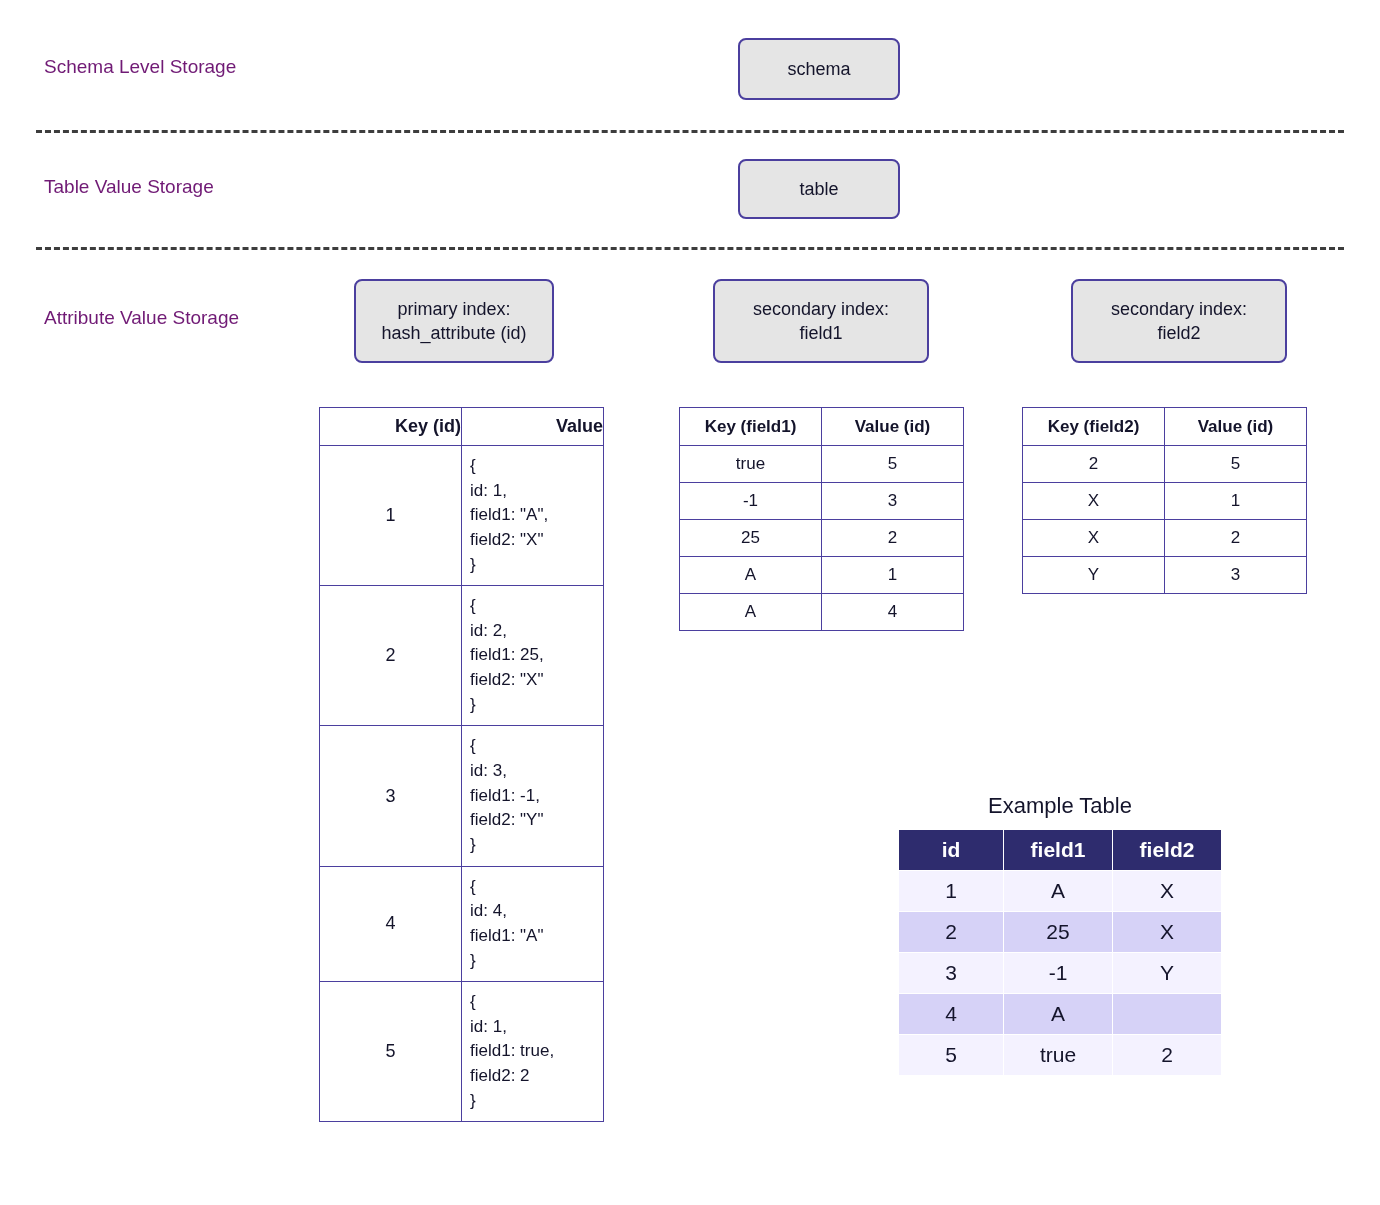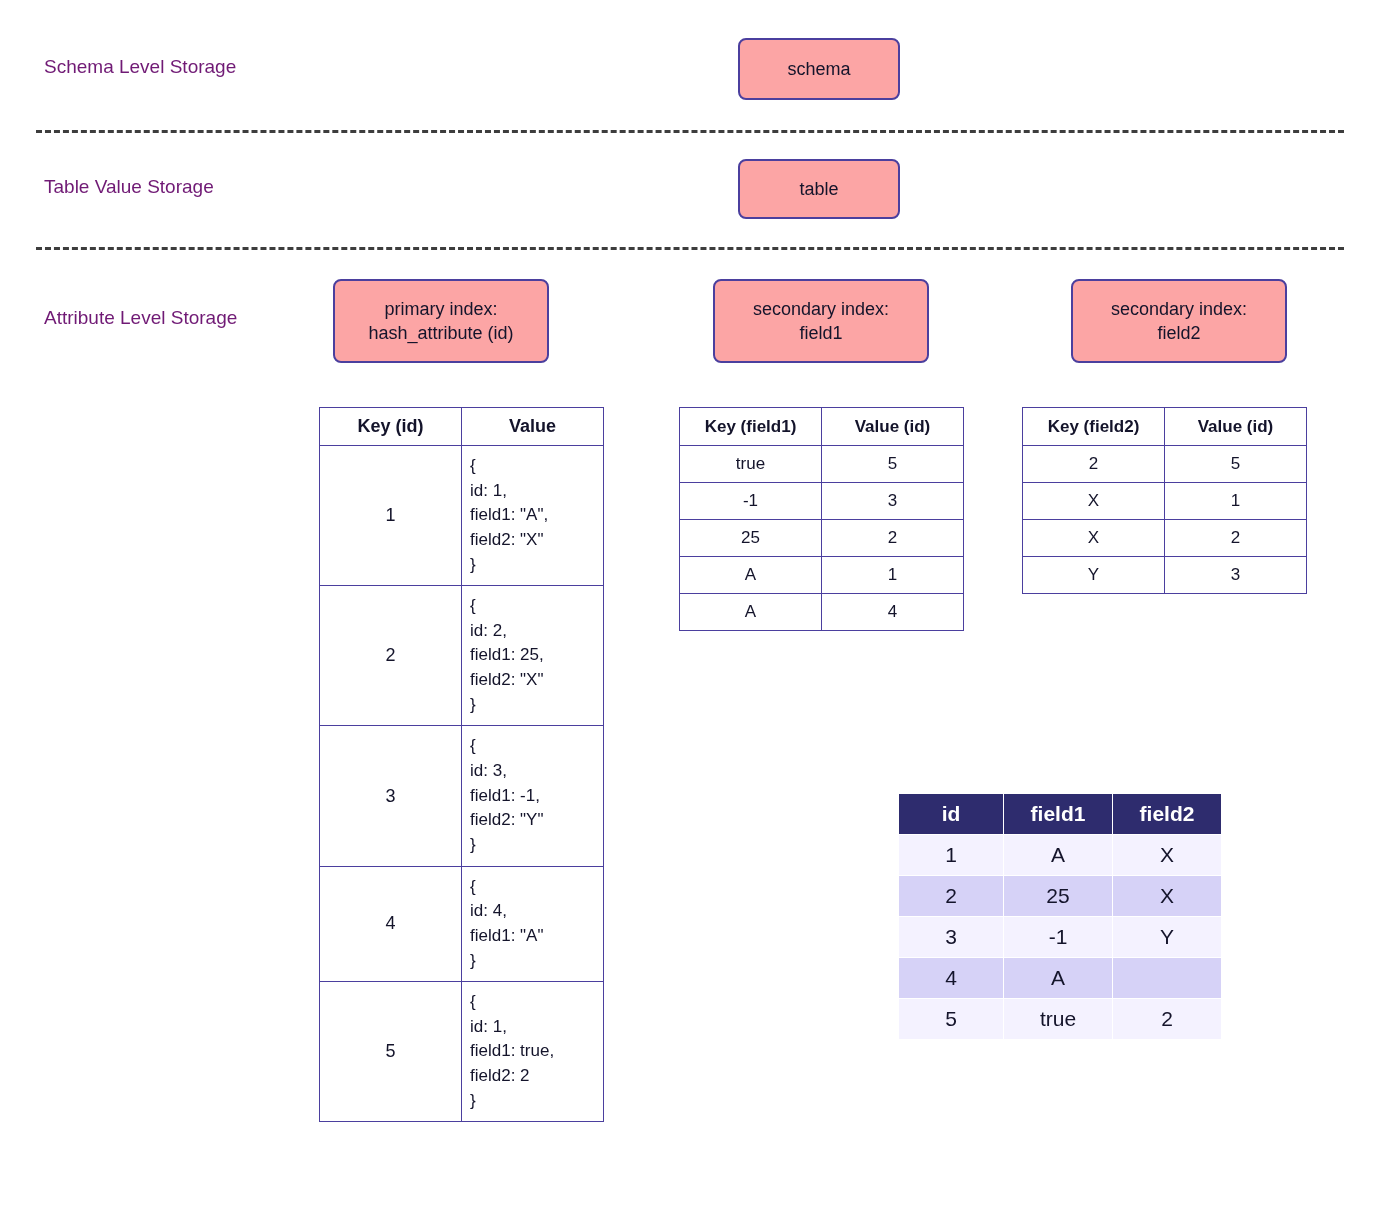--- a/index.html
+++ b/index.html
@@ -25,21 +25,21 @@
     position: absolute;
     left: 36px;
     width: 1308px;
     height: 0;
     border-top: 3px dashed #3d3d3d;
   }
   .node-box {
     position: absolute;
     border: 2px solid #4b3f9e;
     border-radius: 8px;
-    background: #fca5a5;
+    background: #e5e5e5;
     display: flex;
     align-items: center;
     justify-content: center;
     text-align: center;
     font-size: 18px;
     color: #14142b;
     line-height: 1.35;
     white-space: pre-line;
     box-sizing: border-box;
   }
@@ -76,20 +76,21 @@
     padding: 8px 0 8px 8px;
     font-size: 17px;
     line-height: 1.45;
     white-space: pre-line;
     vertical-align: top;
   }
   #primary-index-table th {
     width: 142px;
     height: 38px;
     font-size: 18px;
+    text-align: right;
   }
   
   .sec-table th { height: 38px; font-size: 17px; }
   .sec-table td { height: 37px; font-size: 17px; }
 
   
   .example-wrap {
     position: absolute;
   }
   .example-title {
@@ -129,30 +130,30 @@
   }
   .col-id { width: 84px; }
   .col-f1 { width: 88px; }
   .col-f2 { width: 88px; }
 </style>
 </head>
 <body>
 
 <div class="layer-label" style="left:44px; top:56px;">Schema Level Storage</div>
 <div class="layer-label" style="left:44px; top:176px;">Table Value Storage</div>
-<div class="layer-label" style="left:44px; top:307px;">Attribute Level Storage</div>
+<div class="layer-label" style="left:44px; top:307px;">Attribute Value Storage</div>
 
 <div class="divider" style="top:130px;"></div>
 <div class="divider" style="top:247px;"></div>
 
 <div class="node-box" style="left:738px; top:38px; width:162px; height:62px;">schema</div>
 
 <div class="node-box" style="left:738px; top:159px; width:162px; height:60px;">table</div>
 
-<div class="node-box" style="left:333px; top:279px; width:216px; height:84px;">primary index:
+<div class="node-box" style="left:354px; top:279px; width:200px; height:84px;">primary index:
 hash_attribute (id)</div>
 
 <div class="node-box" style="left:713px; top:279px; width:216px; height:84px;">secondary index:
 field1</div>
 
 <div class="node-box" style="left:1071px; top:279px; width:216px; height:84px;">secondary index:
 field2</div>
 
 <table class="kv-table" id="primary-index-table" style="left:319px; top:407px;">
   <thead>
@@ -256,20 +257,21 @@
       <td>2</td>
     </tr>
     <tr>
       <td>Y</td>
       <td>3</td>
     </tr>
   </tbody>
 </table>
 
 <div class="example-wrap" style="left:898px; top:793px;">
+  <div class="example-title">Example Table</div>
   <table class="example-table">
     <thead>
       <tr>
         <th class="col-id">id</th>
         <th class="col-f1">field1</th>
         <th class="col-f2">field2</th>
       </tr>
     </thead>
     <tbody>
       <tr class="norm">

